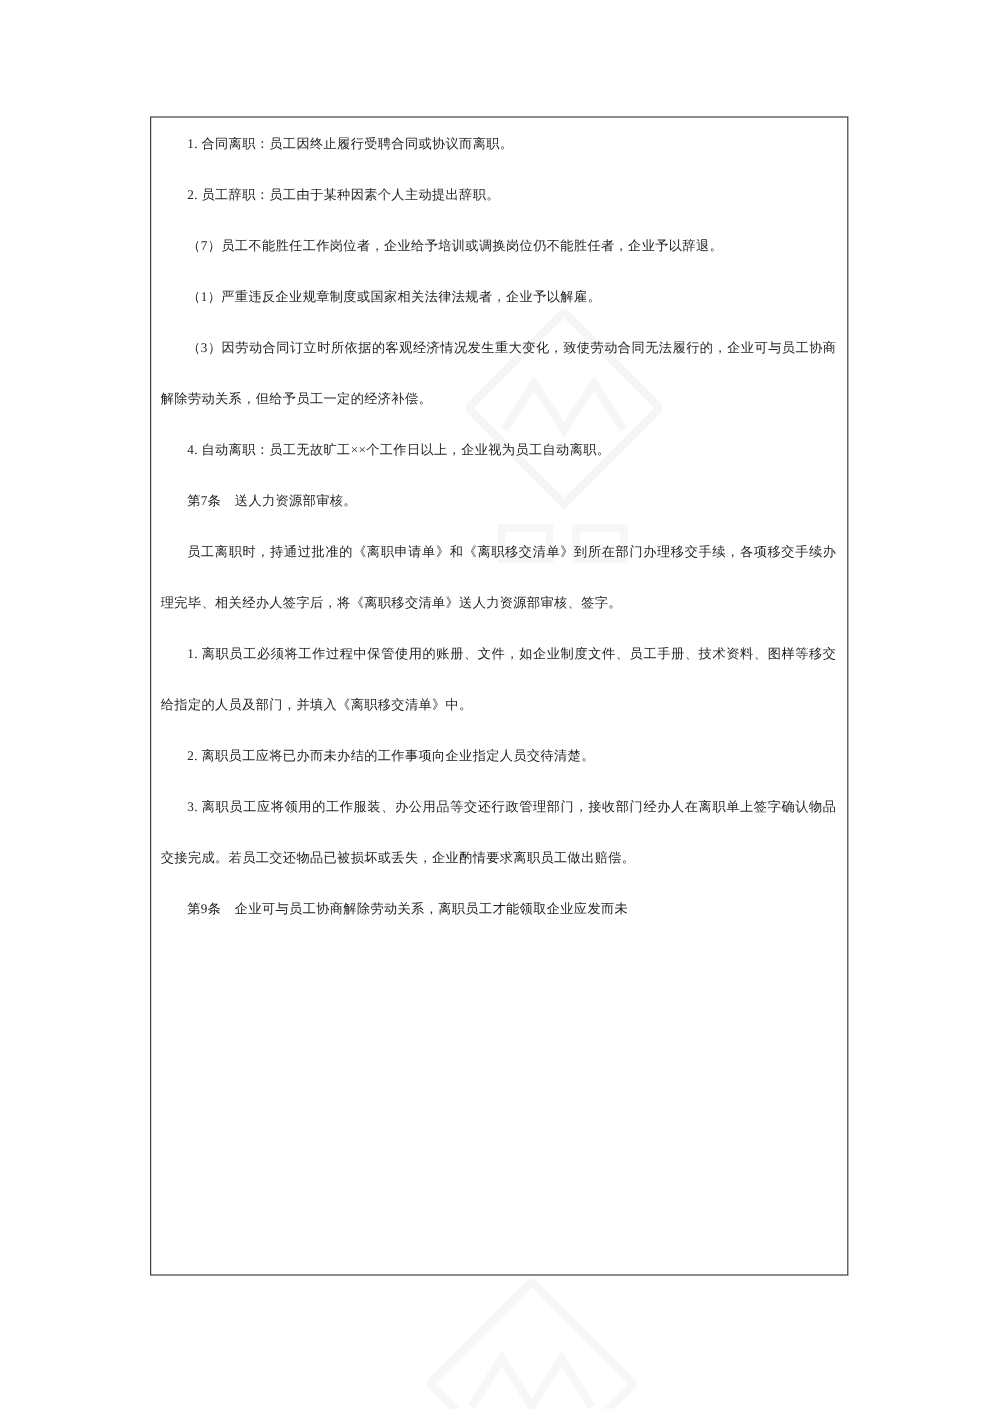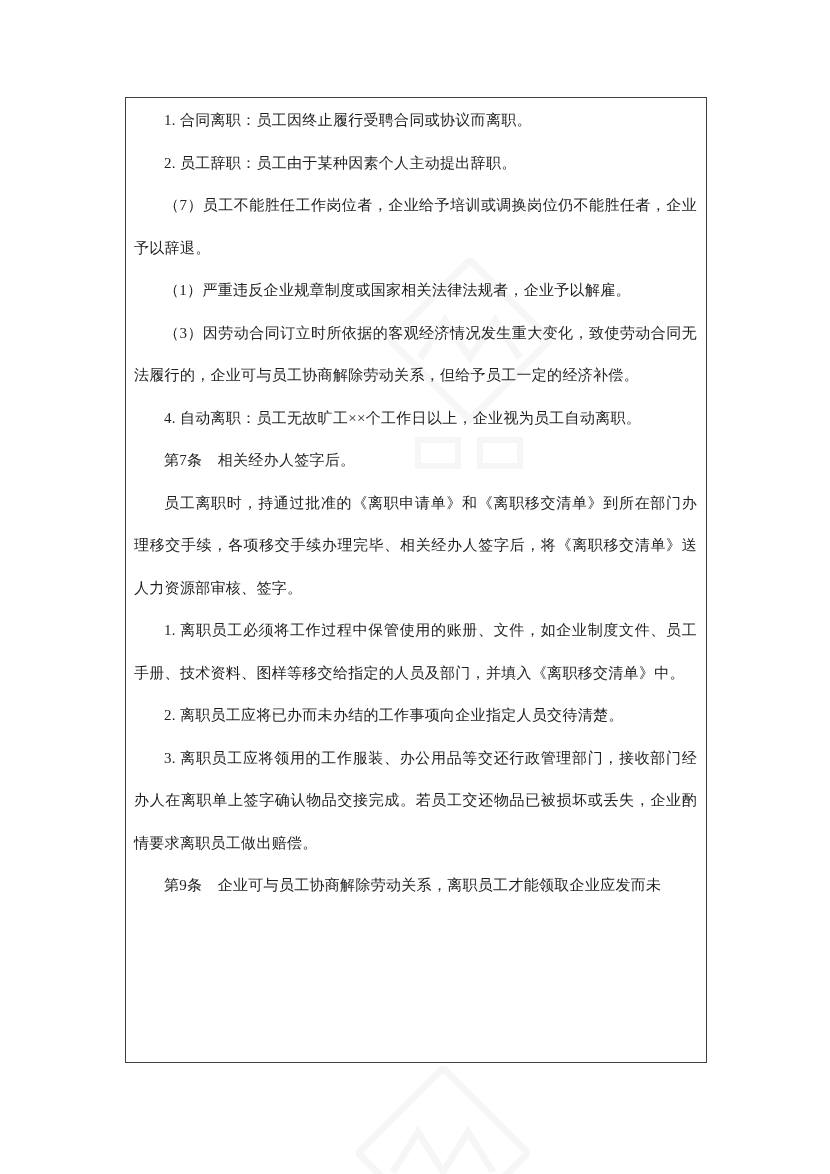--- a/index.html
+++ b/index.html
@@ -25,21 +25,21 @@
     top: 97px;
     width: 582px;
     height: 966px;
     box-sizing: border-box;
     border: 1px solid #3f3f3f;
     padding: 1px 9px 0 8px;
     background: transparent;
   }
   .para {
     margin: 0;
-    font-size: 15px;
+    font-size: 11px;
     line-height: 42.5px;
     color: #1e1e1e;
     text-align: justify;
     text-indent: 2em;
     letter-spacing: 0.3px;
   }
   .watermark {
     position: absolute;
     opacity: 0.055;
     pointer-events: none;
@@ -68,21 +68,21 @@
     </svg>
   </div>
 
   <div class="content-box">
     <p class="para">1. 合同离职：员工因终止履行受聘合同或协议而离职。</p>
     <p class="para">2. 员工辞职：员工由于某种因素个人主动提出辞职。</p>
     <p class="para">（7）员工不能胜任工作岗位者，企业给予培训或调换岗位仍不能胜任者，企业予以辞退。</p>
     <p class="para">（1）严重违反企业规章制度或国家相关法律法规者，企业予以解雇。</p>
     <p class="para">（3）因劳动合同订立时所依据的客观经济情况发生重大变化，致使劳动合同无法履行的，企业可与员工协商解除劳动关系，但给予员工一定的经济补偿。</p>
     <p class="para">4. 自动离职：员工无故旷工××个工作日以上，企业视为员工自动离职。</p>
-    <p class="para">第7条　相关经办人签字后。</p>
+    <p class="para">第7条　送人力资源部审核。</p>
     <p class="para">员工离职时，持通过批准的《离职申请单》和《离职移交清单》到所在部门办理移交手续，各项移交手续办理完毕、相关经办人签字后，将《离职移交清单》送人力资源部审核、签字。</p>
     <p class="para">1. 离职员工必须将工作过程中保管使用的账册、文件，如企业制度文件、员工手册、技术资料、图样等移交给指定的人员及部门，并填入《离职移交清单》中。</p>
     <p class="para">2. 离职员工应将已办而未办结的工作事项向企业指定人员交待清楚。</p>
     <p class="para">3. 离职员工应将领用的工作服装、办公用品等交还行政管理部门，接收部门经办人在离职单上签字确认物品交接完成。若员工交还物品已被损坏或丢失，企业酌情要求离职员工做出赔偿。</p>
     <p class="para">第9条　企业可与员工协商解除劳动关系，离职员工才能领取企业应发而未</p>
   </div>
 
 </div>
 
 </body></html>

